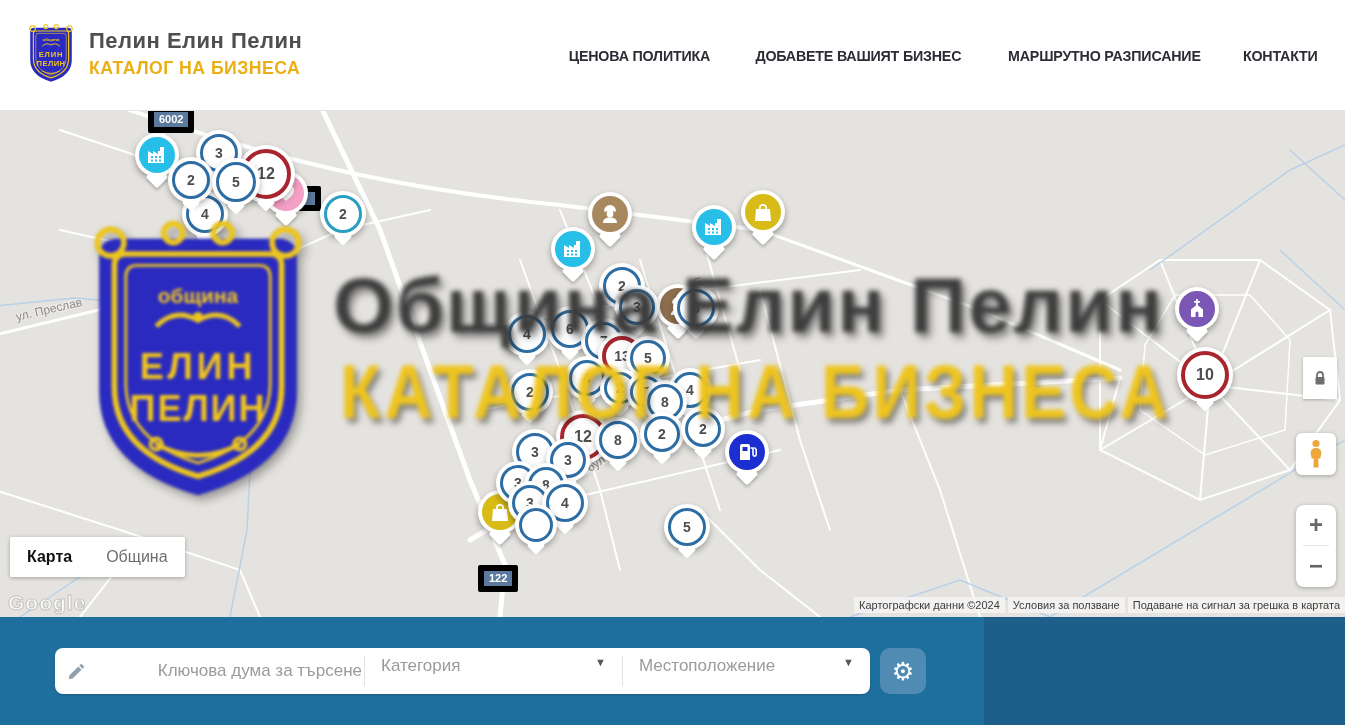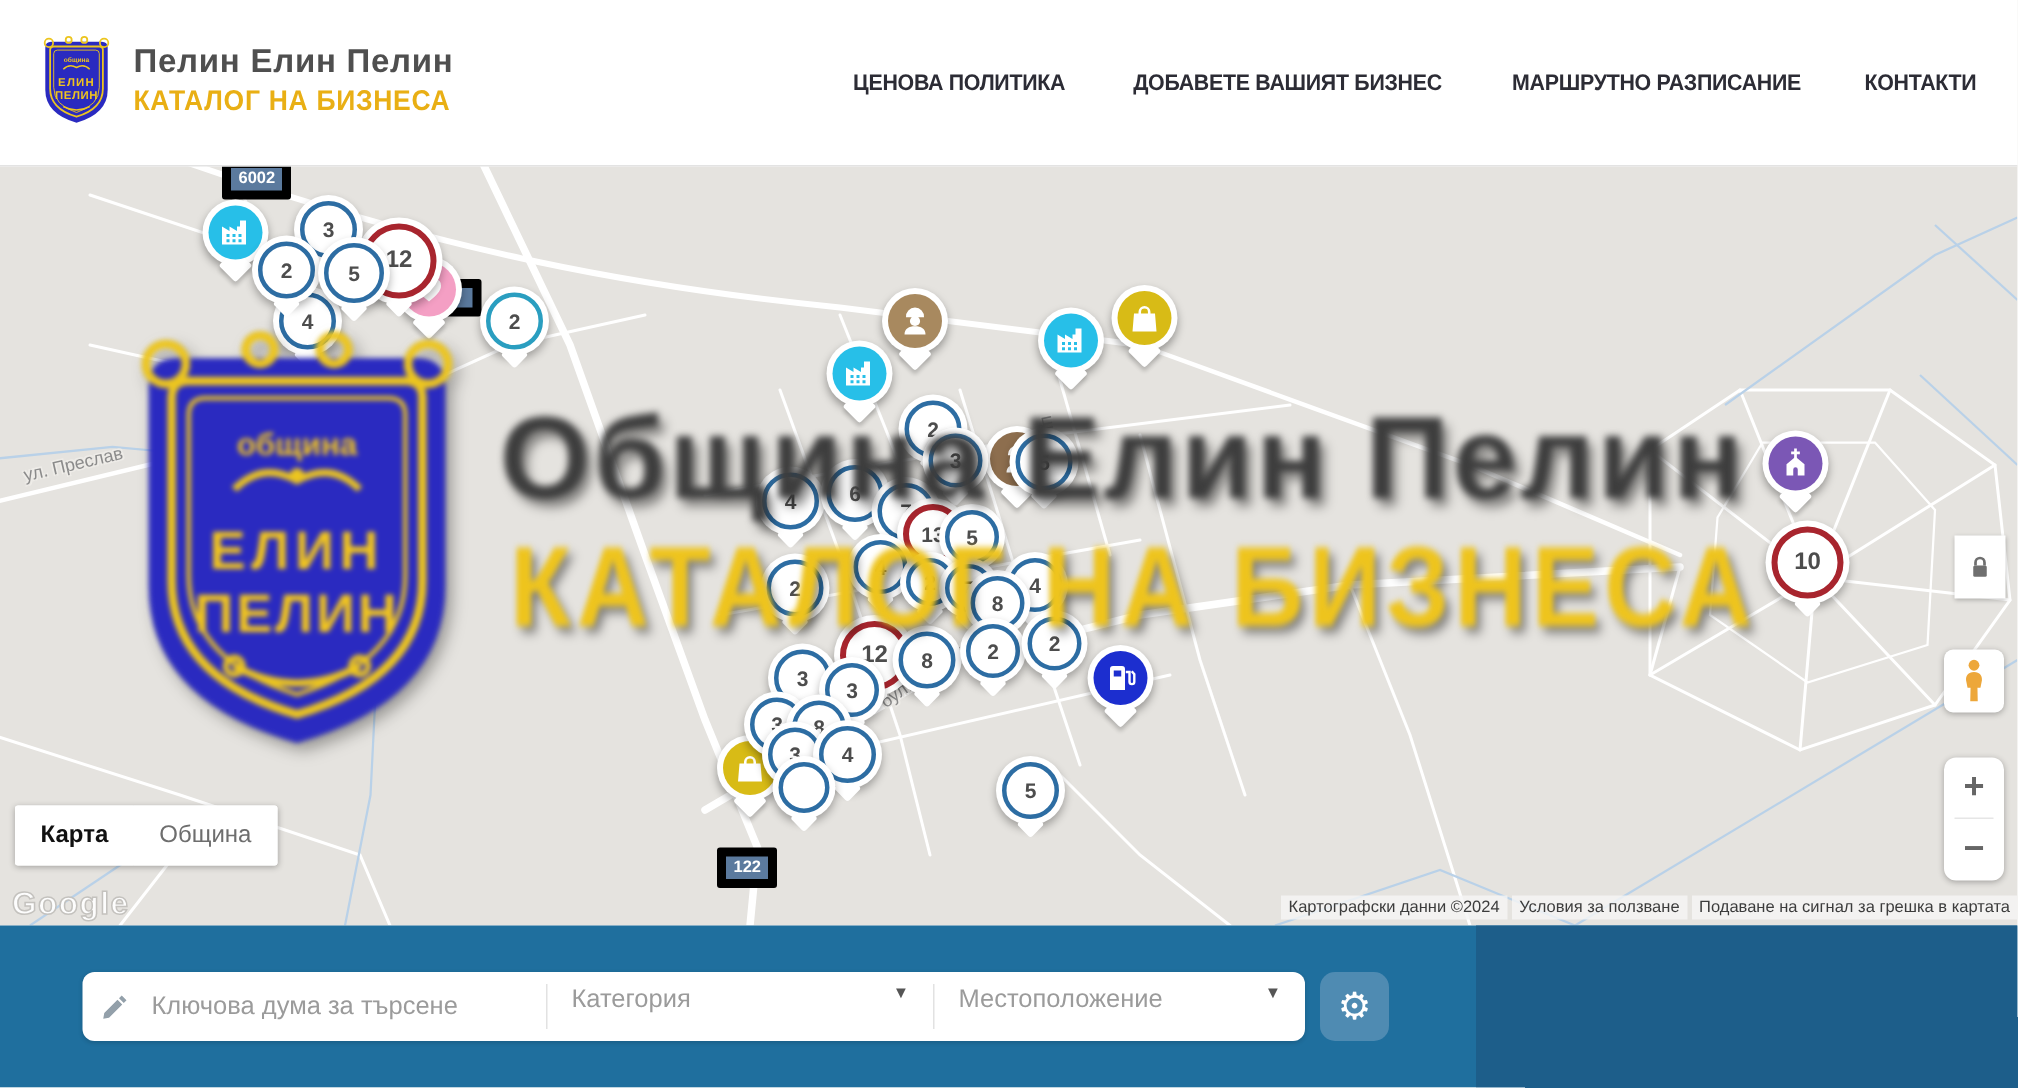--- a/index.html
+++ b/index.html
@@ -48,21 +48,21 @@
   .pegman{position:absolute;left:1296px;top:323px;width:40px;height:42px;background:#fff;border:none;border-radius:6px;box-shadow:0 1px 4px rgba(0,0,0,.3);display:flex;align-items:center;justify-content:center;cursor:pointer;z-index:30;}
   .zoomctl{position:absolute;left:1296px;top:395px;width:40px;height:82px;background:#fff;border-radius:8px;box-shadow:0 1px 4px rgba(0,0,0,.3);display:flex;flex-direction:column;align-items:center;z-index:30;}
   .zoomctl button{border:none;background:transparent;width:40px;height:40px;font-size:24px;font-weight:bold;color:#666;cursor:pointer;line-height:40px;padding:0;}
   .zc-sep{width:26px;height:1px;background:#e6e6e6;}
 
   
   .searchbar{position:absolute;left:0;top:617px;width:1345px;height:108px;background:#1f6f9e;}
   .sb-right{position:absolute;left:984px;top:0;width:361px;height:108px;background:#1d5e8a;}
   .pill{position:absolute;left:55px;top:31px;width:815px;height:46px;background:#fff;border-radius:8px;display:flex;align-items:center;box-shadow:0 1px 3px rgba(0,0,0,.15);}
   .pill .icwrap{width:44px;display:flex;justify-content:center;}
-  .pill input{border:none;outline:none;flex:1;font-size:17px;color:#555;font-family:inherit;min-width:0;}
+  .pill input{border:none;outline:none;flex:1;font-size:17px;color:#555;font-family:inherit;min-width:0;text-align:right;}
   .pill input::placeholder{color:#9b9b9b;}
   .sel{display:flex;align-items:flex-start;justify-content:space-between;height:30px;border-left:1px solid #e2e2e2;padding:0 16px;cursor:pointer;}
   .sel-cat{width:225px;}
   .sel-loc{width:215px;}
   .sel span.lbl{font-size:17px;color:#9b9b9b;}
   .caret{font-size:11px;color:#555;}
   .gearbtn{position:absolute;left:880px;top:31px;width:46px;height:46px;border:none;border-radius:10px;background:#4f8bb2;color:#fff;font-size:25px;cursor:pointer;display:flex;align-items:center;justify-content:center;line-height:1;}
   .searchbtn{position:absolute;left:32px;top:31px;width:305px;height:46px;border:none;border-radius:6px;background:linear-gradient(#ecca2c,#e3ba1e);color:#fff;font-size:19px;font-weight:bold;letter-spacing:1px;cursor:pointer;display:flex;align-items:center;justify-content:center;gap:10px;font-family:inherit;}
 
   .emblem-txt{fill:#f0c41f;font-weight:bold;font-family:"Liberation Sans",sans-serif;}

